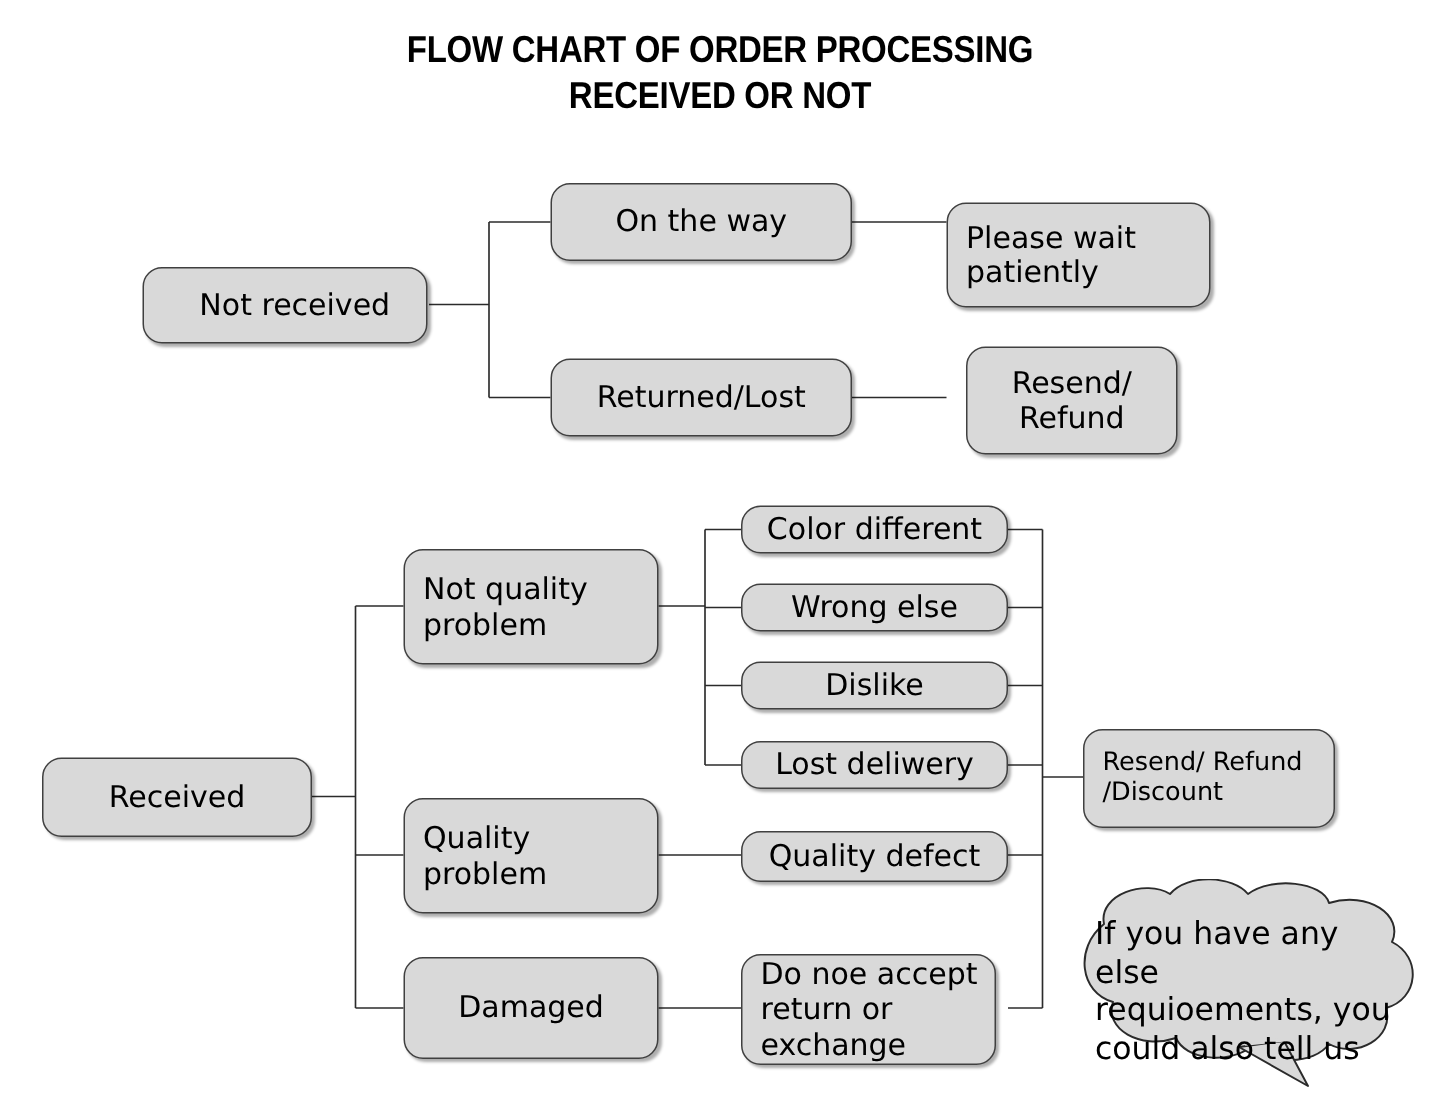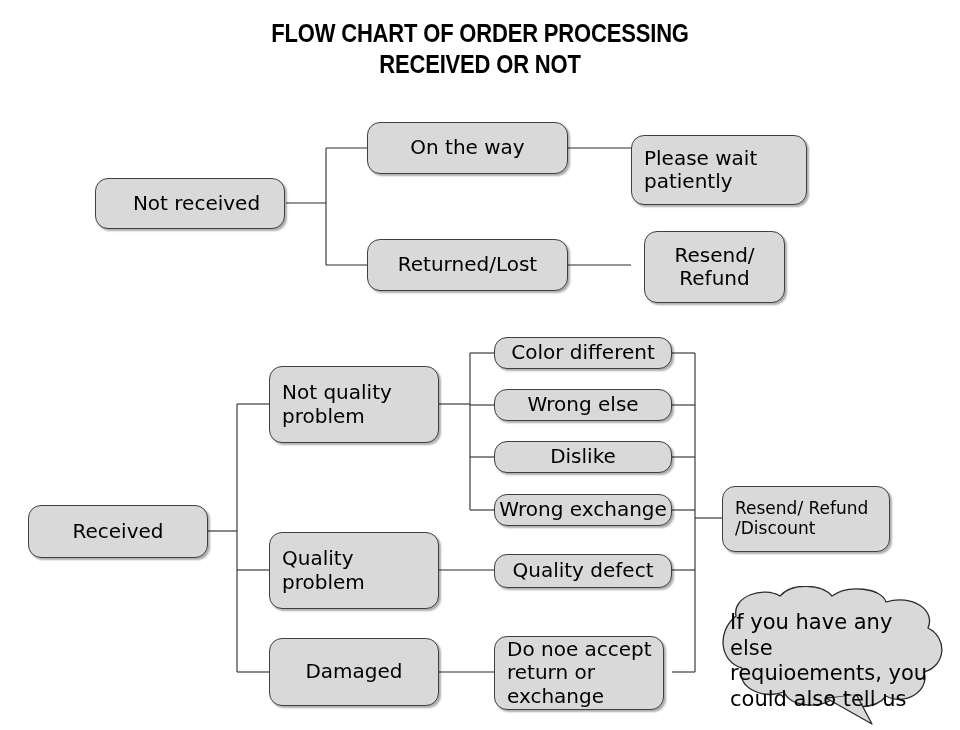--- a/index.html
+++ b/index.html
@@ -201,21 +201,21 @@
 
   <div class="node center" style="left:494px; top:389px; width:178px; height:32px;">
     <span class="node-label">Wrong else</span>
   </div>
 
   <div class="node center" style="left:494px; top:441px; width:178px; height:32px;">
     <span class="node-label">Dislike</span>
   </div>
 
   <div class="node center" style="left:494px; top:494px; width:178px; height:32px;">
-    <span class="node-label">Wrong exchange</span>
+    <span class="node-label">Lost deliwery</span>
   </div>
 
   <div class="node center" style="left:494px; top:554px; width:178px; height:34px;">
     <span class="node-label">Quality defect</span>
   </div>
 
   <div class="node left" style="left:494px; top:636px; width:170px; height:74px;">
     <span class="node-label">Do noe accept
 return or
 exchange</span>

